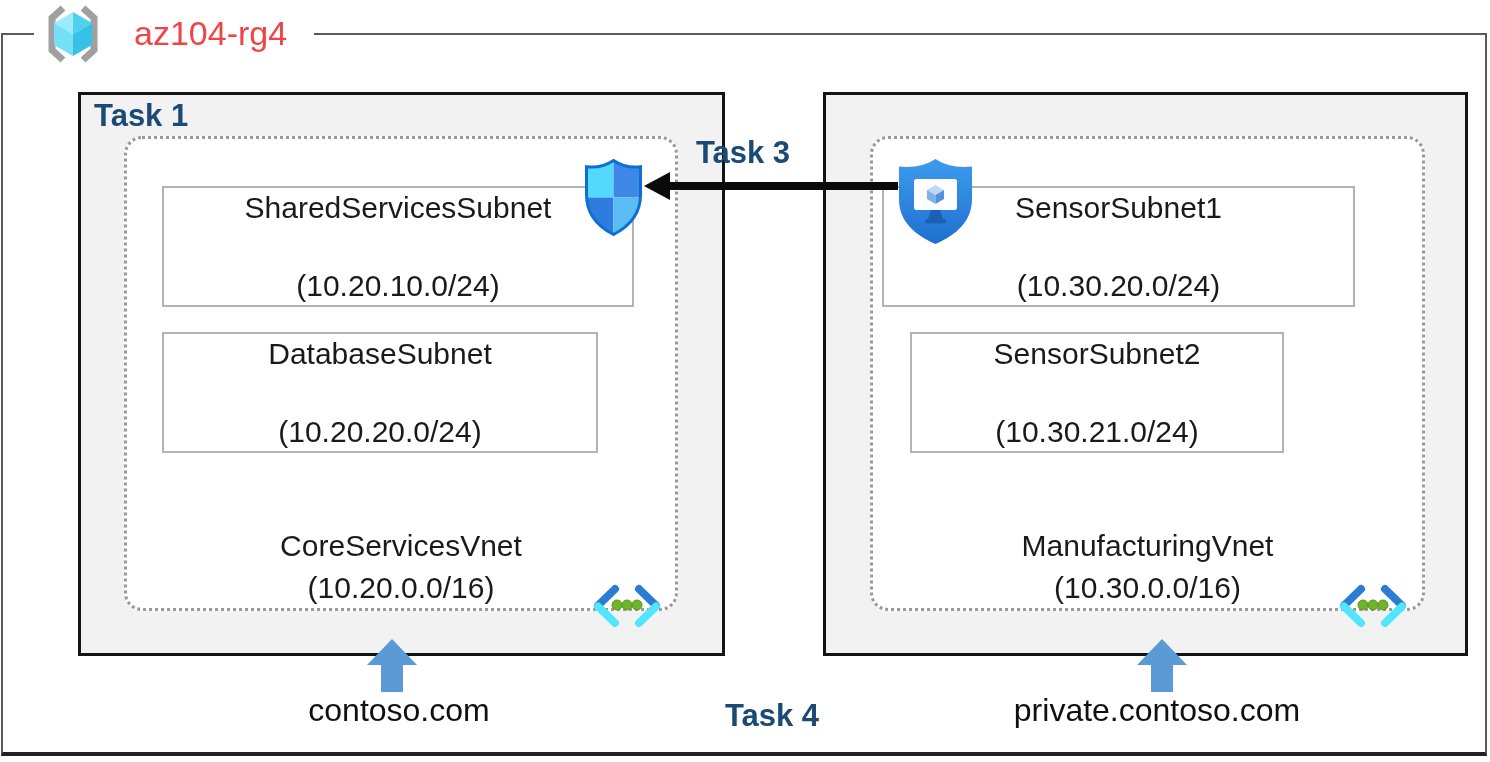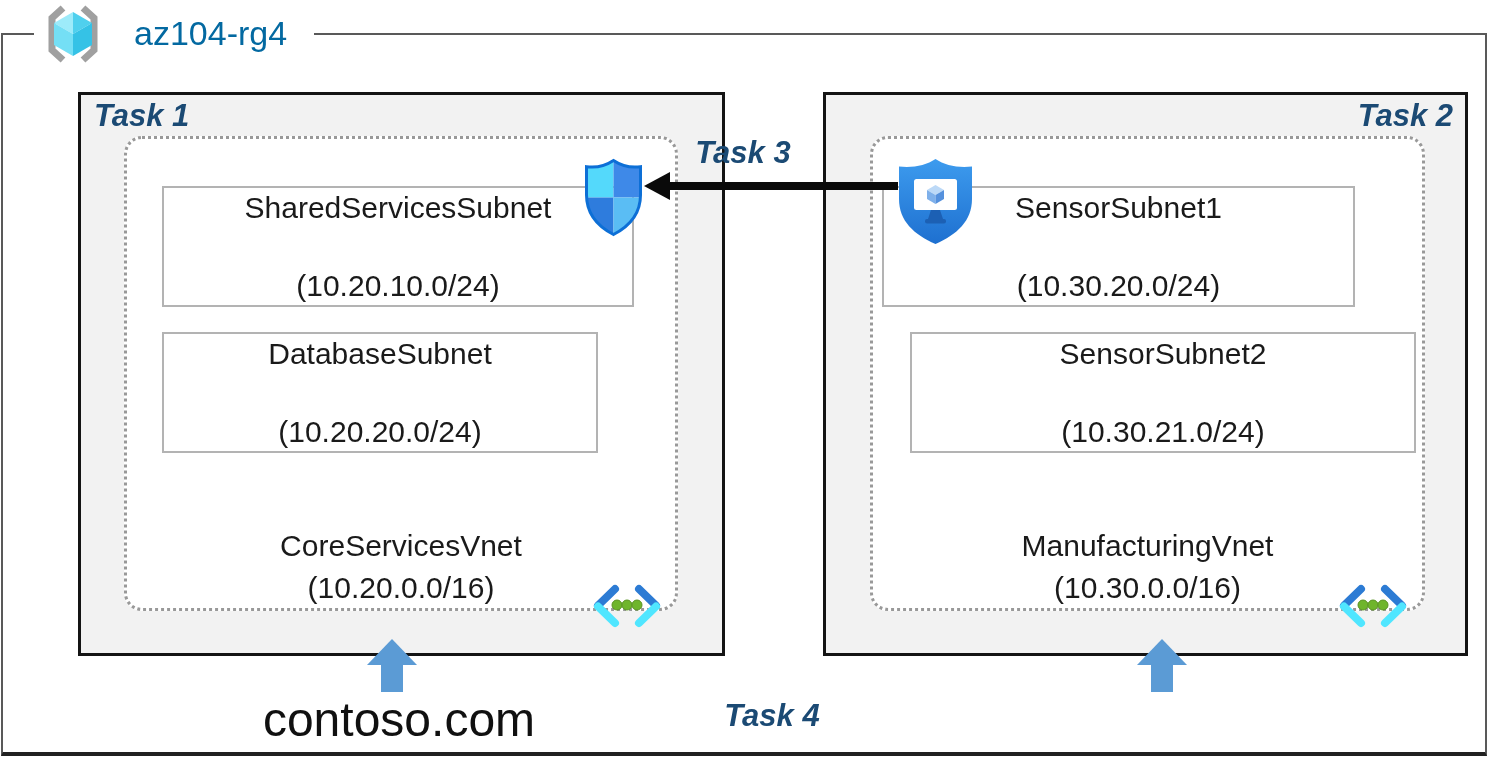--- a/index.html
+++ b/index.html
@@ -10,45 +10,45 @@
   html,body{margin:0;padding:0;background:#fff;}
   .page{position:relative;width:1490px;height:762px;background:#fff;overflow:hidden;
         font-family:"Liberation Sans",sans-serif;color:var(--text);}
   .abs{position:absolute;}
 
   
   .frame{left:1px;top:33px;width:1482px;height:717px;border:2px solid var(--frame-border);
          border-bottom:4px solid var(--frame-bottom);}
   .frame-gap{left:34px;top:30px;width:280px;height:8px;background:#fff;}
   .rg-icon{left:38px;top:4px;width:70px;height:60px;}
-  .rg-label{left:134px;top:14px;font-size:34px;color:#0369a1;white-space:nowrap;}
+  .rg-label{left:134px;top:14px;font-size:34px;color:#ef4444;white-space:nowrap;}
 
   
   .task-box{background:var(--box-fill);border:3px solid var(--box-border);box-sizing:border-box;}
   .task-box.lbox{left:78px;top:92px;width:647px;height:564px;}
   .task-box.rbox{left:823px;top:92px;width:645px;height:564px;}
-  .task-label{font-size:31px;font-weight:bold;color:var(--navy);white-space:nowrap;font-style:italic;}
+  .task-label{font-size:31px;font-weight:bold;color:var(--navy);white-space:nowrap;}
   .t1{left:94px;top:98px;}
   .t2{top:98px;left:1323px;width:130px;text-align:right;}
   .t3{left:668px;top:135px;width:150px;text-align:center;}
   .t4{left:672px;top:698px;width:200px;text-align:center;}
 
   
   .vnet-box{background:#fff;border:3px dotted var(--dotted);border-radius:18px;box-sizing:border-box;}
   .vnet-box.lvb{left:124px;top:136px;width:554px;height:475px;}
   .vnet-box.rvb{left:870px;top:136px;width:555px;height:475px;}
 
   
   .subnet{background:#fff;border:2px solid var(--subnet-border);box-sizing:border-box;
           display:flex;flex-direction:column;align-items:center;justify-content:center;
           font-size:30px;line-height:38px;text-align:center;gap:40px;}
   .s1{left:162px;top:186px;width:472px;height:121px;}
   .s2{left:162px;top:332px;width:436px;height:121px;}
   .s3{left:882px;top:186px;width:473px;height:121px;}
-  .s4{left:910px;top:332px;width:506px;height:121px;}
+  .s4{left:910px;top:332px;width:374px;height:121px;}
 
   
   .vnet-label{font-size:30px;line-height:42px;text-align:center;}
   .vl{left:124px;top:525px;width:554px;}
   .vr{left:870px;top:525px;width:555px;}
 
   
   .vnet-icon{width:74px;height:46px;}
   .vi-l{left:590px;top:583px;}
   .vi-r{left:1336px;top:583px;}
@@ -62,21 +62,21 @@
 
   
   .up-arrow{width:50px;height:53px;z-index:4;}
   .up-arrow .head{width:0;height:0;border-left:25px solid transparent;border-right:25px solid transparent;
                   border-bottom:26px solid var(--arrow-blue);}
   .up-arrow .stem{width:22px;height:27px;background:var(--arrow-blue);margin:0 auto;}
   .ua-l{left:367px;top:639px;}
   .ua-r{left:1137px;top:639px;}
 
   
-  .domain-label{font-size:48px;color:#101010;text-align:center;white-space:nowrap;}
+  .domain-label{font-size:32px;color:#101010;text-align:center;white-space:nowrap;}
   .dl-l{left:224px;top:692px;width:350px;}
   .dl-r{left:932px;top:692px;width:450px;}
 </style>
 </head>
 <body>
 
 <div class="page">
 
   <div class="abs frame"></div>
   <div class="abs frame-gap"></div>
@@ -88,21 +88,20 @@
     <polygon points="35,8 54,19 35,30" fill="#4fd0ee"></polygon>
     <polygon points="16,19 35,30 35,52 16,41" fill="#74dff5"></polygon>
     <polygon points="54,19 35,30 35,52 54,41" fill="#35c2e6"></polygon>
   </svg>
   <div class="abs rg-label">az104-rg4</div>
 
   <div class="abs task-box lbox"></div>
   <div class="abs task-label t1">Task 1</div>
 
   <div class="abs task-box rbox"></div>
-  <div class="abs task-label t2">Task 2</div>
 
   <div class="abs vnet-box lvb"></div>
   <div class="abs vnet-box rvb"></div>
 
   <div class="abs subnet s1">
     <span>SharedServicesSubnet</span>
     <span>(10.20.10.0/24)</span>
   </div>
   <div class="abs subnet s2">
     <span>DatabaseSubnet</span>
@@ -185,14 +184,15 @@
     <div class="head"></div>
     <div class="stem"></div>
   </div>
   <div class="abs up-arrow ua-r">
     <div class="head"></div>
     <div class="stem"></div>
   </div>
 
   <div class="abs domain-label dl-l">contoso.com</div>
   <div class="abs task-label t4">Task 4</div>
+  <div class="abs domain-label dl-r">private.contoso.com</div>
 
 </div>
 
 </body></html>

